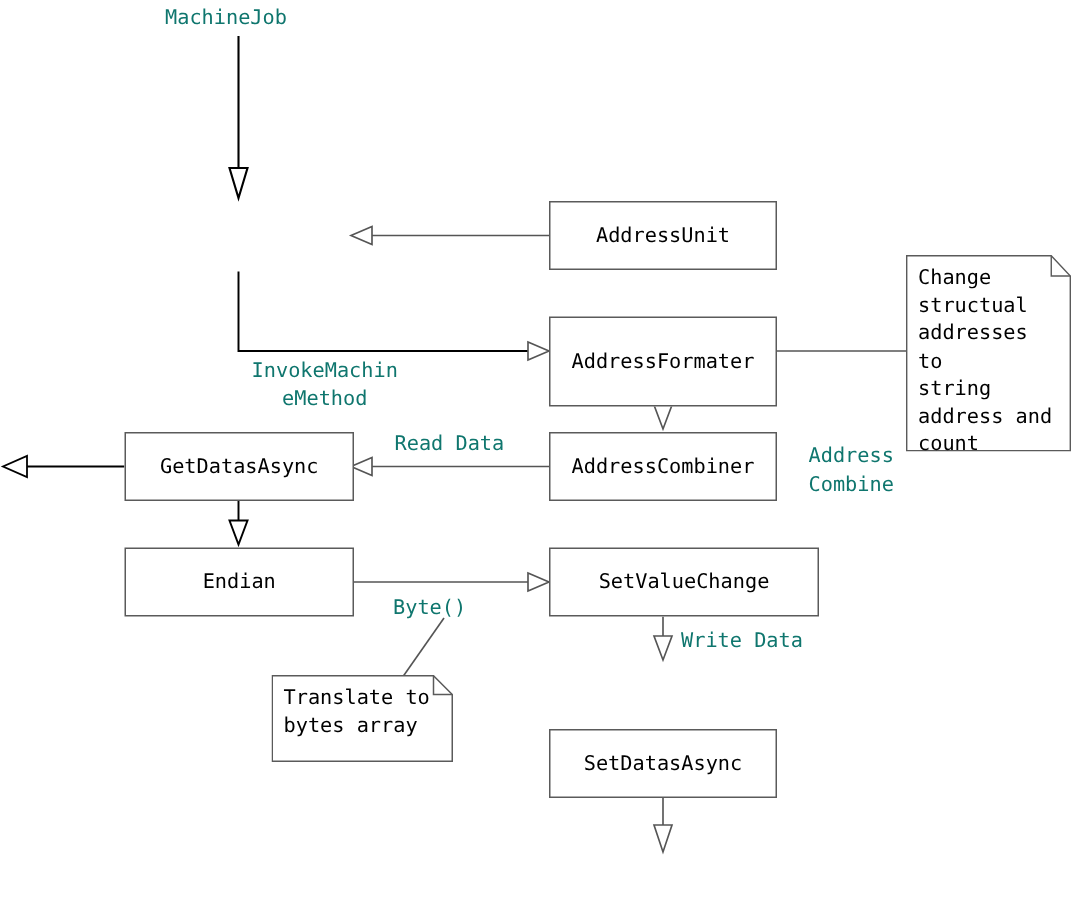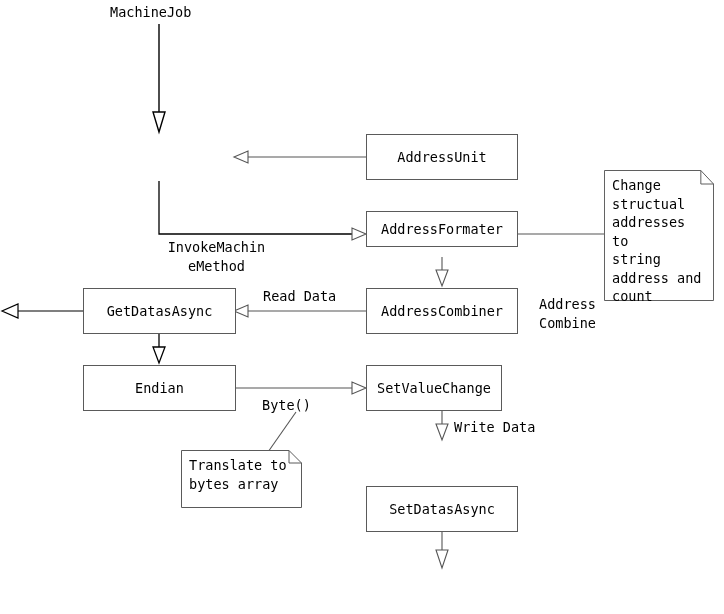--- a/index.html
+++ b/index.html
@@ -56,21 +56,21 @@
     position: absolute;
     left: 0;
     top: 0;
     width: 100%;
     height: 100%;
     z-index: -1;
   }
   .freetext {
     position: absolute;
     font-size: 13.5px;
-    color: #000000;
+    color: #0f766e;
     white-space: pre-line;
     line-height: 19px;
   }
   .freetext.center {
     text-align: center;
   }
 </style>
 </head>
 <body>
 
@@ -136,37 +136,37 @@
       <polygon points="436,550 448,550 442,568" fill="#ffffff" stroke="#555555" stroke-width="1.1"></polygon>
     </g>
 
   </svg>
 
 
   <div class="node" style="left:366px; top:134px; width:152px; height:46px;">
     <span>AddressUnit</span>
   </div>
 
-  <div class="node" style="left:366px; top:211px; width:152px; height:36px;">
+  <div class="node" style="left:366px; top:211px; width:152px; height:60px;">
     <span>AddressFormater</span>
   </div>
 
   <div class="node" style="left:83px; top:288px; width:153px; height:46px;align-items:center;">
     <span>GetDatasAsync</span>
   </div>
 
   <div class="node" style="left:366px; top:288px; width:152px; height:46px;">
     <span>AddressCombiner</span>
   </div>
 
   <div class="node" style="left:83px; top:365px; width:153px; height:46px;">
     <span>Endian</span>
   </div>
 
-  <div class="node" style="left:366px; top:365px; width:136px; height:46px;text-align:right;">
+  <div class="node" style="left:366px; top:365px; width:180px; height:46px;text-align:right;">
     <span>SetValueChange</span>
   </div>
 
   <div class="node" style="left:366px; top:442px; width:152px; height:46px;margin-top:44px;">
     <span>SetDatasAsync</span>
   </div>
 
   <div class="note" style="left:604px; top:170px; width:110px; height:131px;">
     <svg class="note-shape" viewBox="0 0 117 131" preserveAspectRatio="none" xmlns="http://www.w3.org/2000/svg">
       <path d="M0.5,0.5 L103,0.5 L116.5,14 L116.5,130.5 L0.5,130.5 Z" fill="#ffffff" stroke="#5a5a5a" stroke-width="1"></path>

